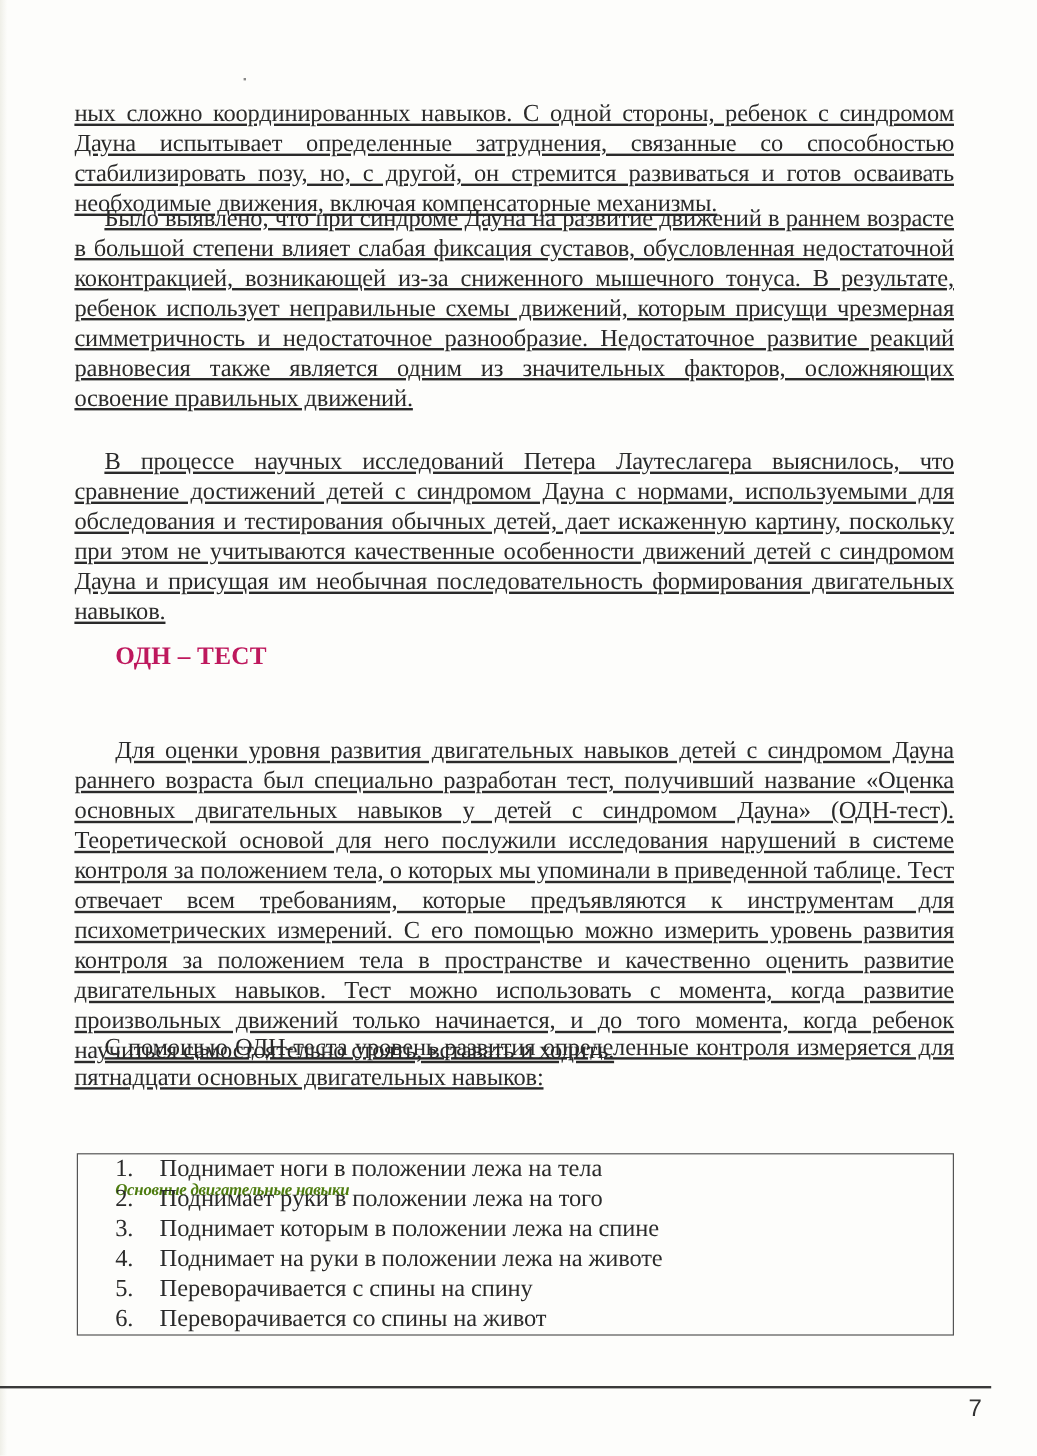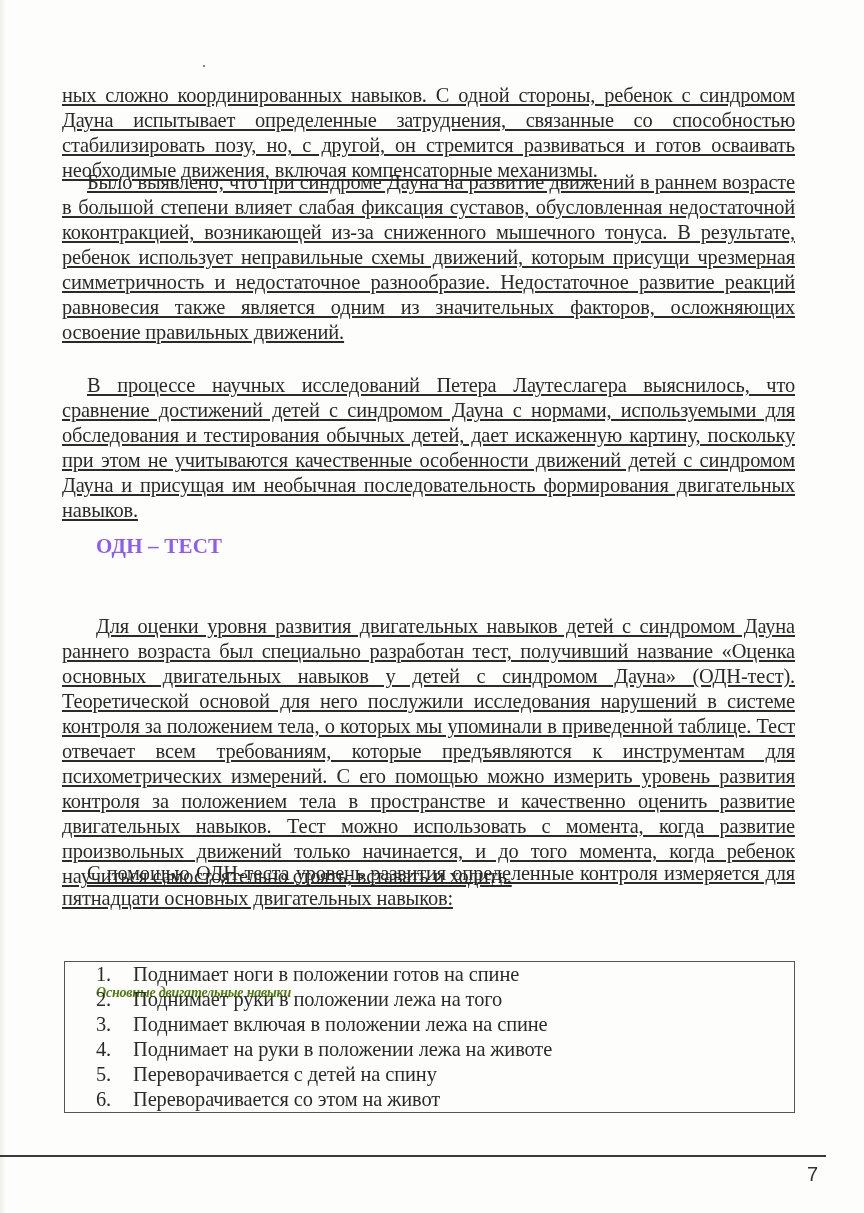--- a/index.html
+++ b/index.html
@@ -19,21 +19,21 @@
       text-align: justify; letter-spacing: -0.15px;
     }
     .text-block p { margin: 0; text-indent: 25px; text-decoration: underline; }
     .text-block p.first { text-indent: 0; }
     #block1 { top: 83px; }
     #block2 { top: 170px; }
     #block3 { top: 373px; }
     .heading {
       position: absolute; left: 96px; top: 534px;
       font-weight: bold; font-size: 21px; letter-spacing: 0.2px;
-      color: #8b5cf6;
+      color: #be185d;
     }
     #block4 { top: 614px; }
     #block4 p.ind { text-indent: 34px; }
     #block5 { top: 861px; }
     .list-caption {
       position: absolute; left: 96px; top: 985px;
       font-style: italic; font-weight: bold; font-size: 14px;
       color: #4d7c0f; letter-spacing: -0.2px;
     }
     .skills-box {
@@ -86,39 +86,39 @@
 <div id="block5" class="text-block">
   <p>С помощью ОДН-теста уровень развития определенные контроля измеряется для пятнадцати основных двигательных навыков:</p>
 </div>
 
 <div class="list-caption">Основные двигательные навыки</div>
 
 <div class="skills-box">
   <ol>
     <li style="top:0px">
       <span class="num">1.</span>
-      <span class="txt">Поднимает ноги в положении готов на спине</span>
+      <span class="txt">Поднимает ноги в положении лежа на тела</span>
     </li>
     <li style="top:25px">
       <span class="num">2.</span>
       <span class="txt">Поднимает руки в положении лежа на того</span>
     </li>
     <li style="top:50px">
       <span class="num">3.</span>
-      <span class="txt">Поднимает включая в положении лежа на спине</span>
+      <span class="txt">Поднимает которым в положении лежа на спине</span>
     </li>
     <li style="top:75px">
       <span class="num">4.</span>
       <span class="txt">Поднимает на руки в положении лежа на животе</span>
     </li>
     <li style="top:100px">
       <span class="num">5.</span>
-      <span class="txt">Переворачивается с детей на спину</span>
+      <span class="txt">Переворачивается с спины на спину</span>
     </li>
     <li style="top:125px">
       <span class="num">6.</span>
-      <span class="txt">Переворачивается со этом на живот</span>
+      <span class="txt">Переворачивается со спины на живот</span>
     </li>
   </ol>
 </div>
 
 <div class="footer-rule"></div>
 <div class="page-number">7</div>
 
 </body></html>

